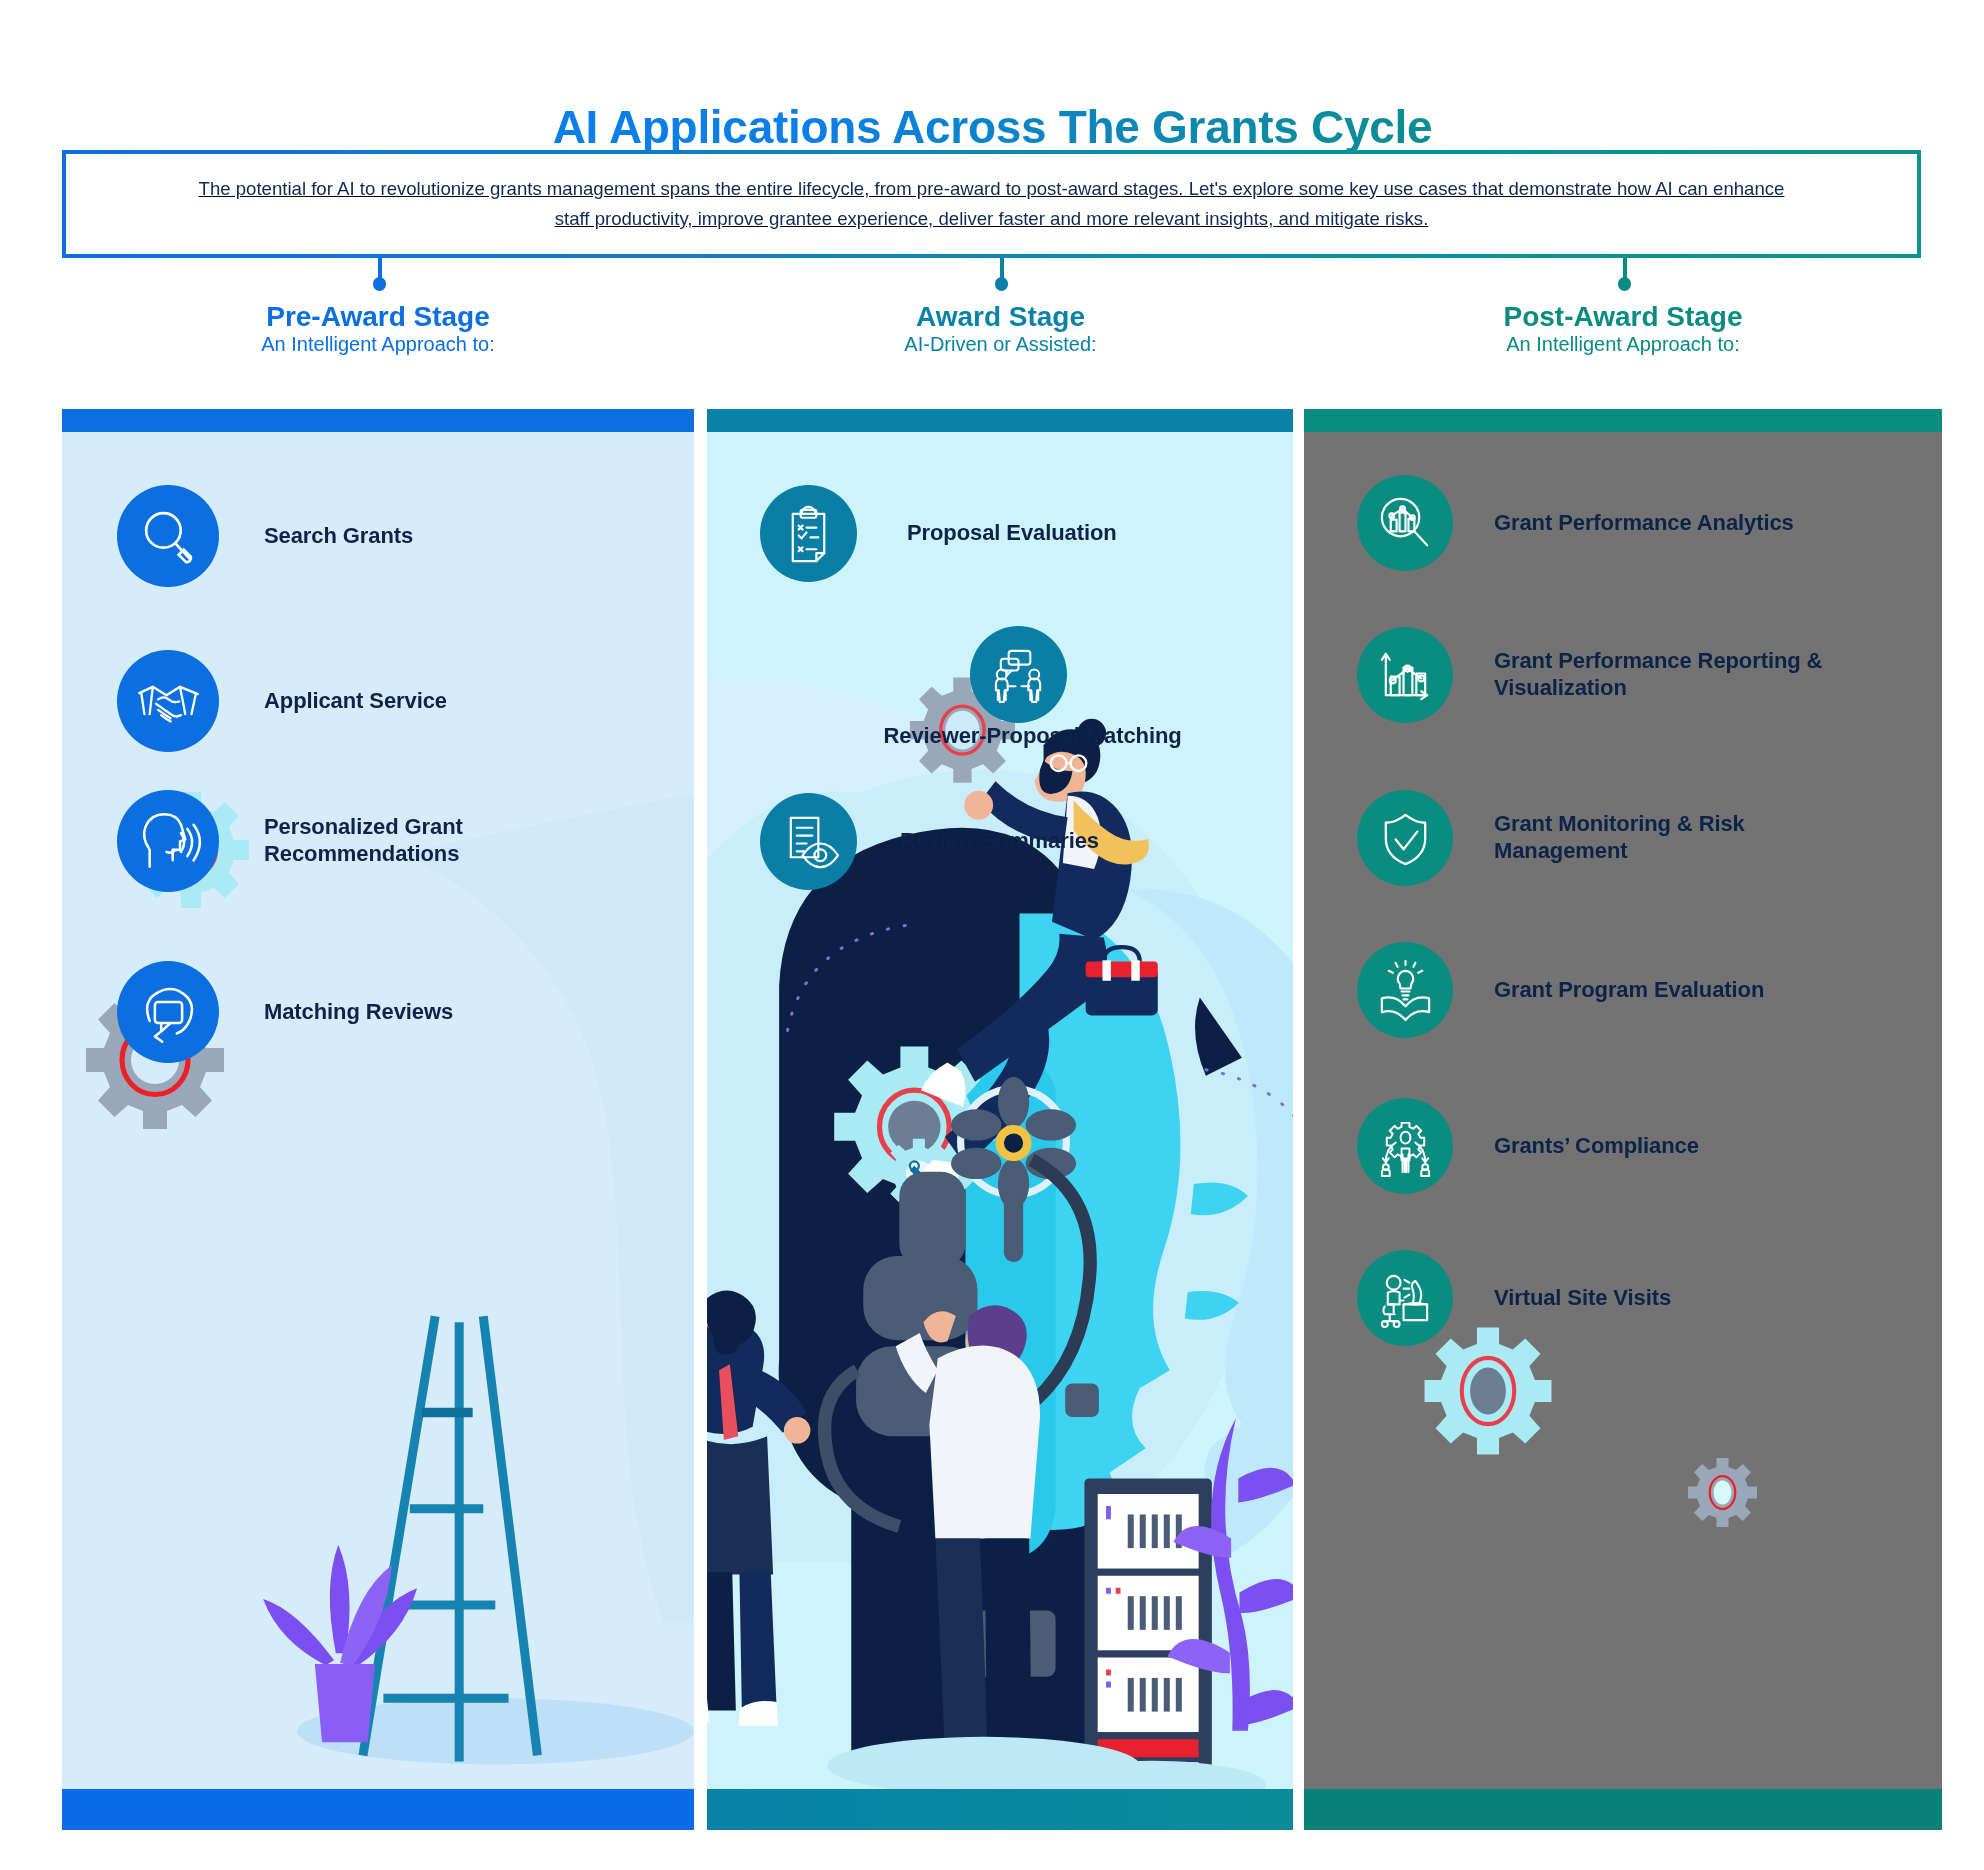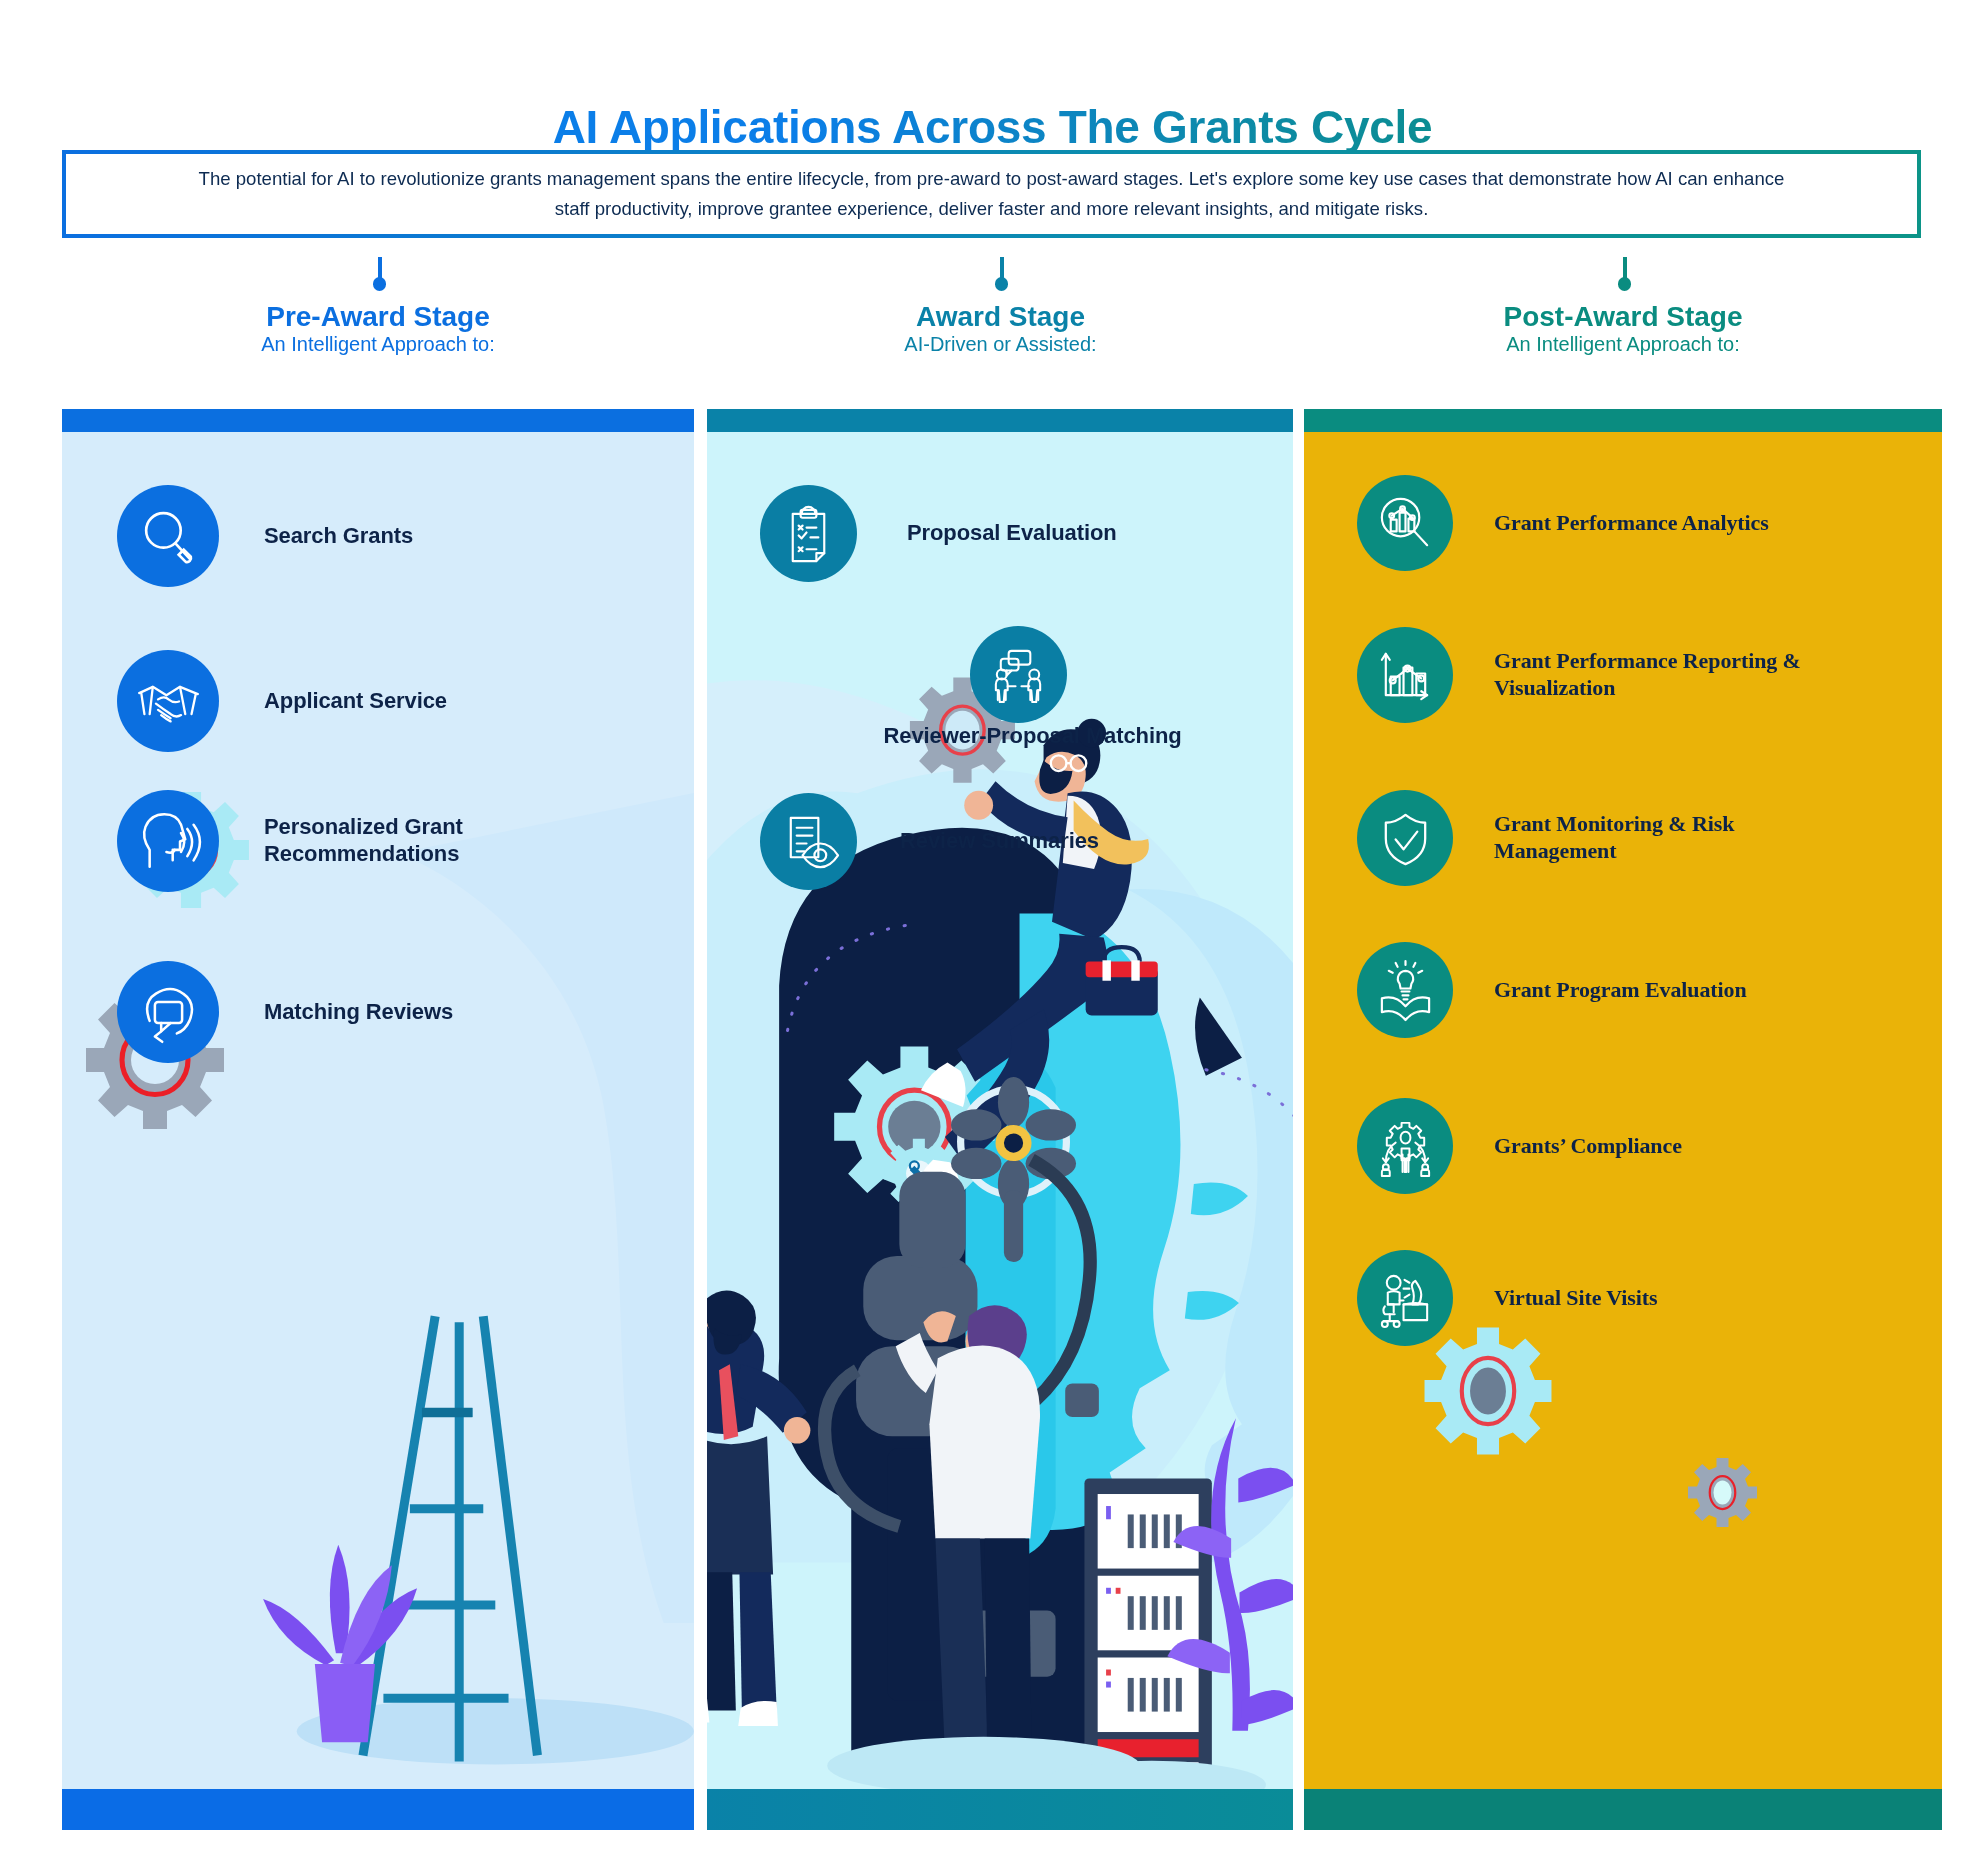--- a/index.html
+++ b/index.html
@@ -10,27 +10,27 @@
   #title{
     position:absolute;left:0;top:57px;width:1985px;text-align:center;
     font-size:46px;font-weight:bold;letter-spacing:-0.3px;
     background:linear-gradient(90deg,#0b7ee8 0%,#0b7ee8 40%,#0d8aa8 62%,#0a8f86 78%,#0b7ee8 92%);
     -webkit-background-clip:text;background-clip:text;color:transparent;margin-top:43px;
     -webkit-text-fill-color:transparent;
   }
 
   
   #intro-box{
-    position:absolute;left:62px;top:150px;width:1859px;height:88px;
+    position:absolute;left:62px;top:150px;width:1859px;height:108px;
     background:#ffffff;box-sizing:border-box;
     border:4.2px solid transparent;
     background-image:linear-gradient(#fff,#fff),
                      linear-gradient(90deg,#0b6fe0 0%,#0c7fc9 33%,#0b8fa8 60%,#0c9488 100%);
     background-origin:border-box;background-clip:content-box,border-box;
-    display:flex;align-items:center;justify-content:center;
+    display:flex;align-items:center;justify-content:center;text-decoration:underline;
   }
   #intro-text{
     font-size:18.6px;line-height:1.62;color:#0d2b52;text-align:center;
     width:1594px;
   }
 
   
   .stem{position:absolute;width:3.6px;}
   .stem .dot{position:absolute;left:-4.8px;bottom:-9.6px;width:13.2px;height:13.2px;border-radius:50%;}
 
@@ -398,21 +398,21 @@
       </span>
       <span class="lbl" style="margin-left:43px;">Review Summaries</span>
     </div>
 
   </div>
   <div class="col-foot" style="background:linear-gradient(90deg,#0a82a8 0%,#0a8c98 100%);"></div>
 </div>
 
 <div class="column" style="left:1304px;width:638px;">
   <div class="col-bar" style="background:#0a8c80;"></div>
-  <div class="col-body" style="background:#eab308;font-family:Liberation Serif, serif;">
+  <div class="col-body" style="background:#737373;">
 
     <div class="gear" style="left:115px;top:890px;">
       <svg width="138" height="138" viewBox="0 0 100 100">
         <path fill="#a9eaf5" d="M42 4h16v12l10 4 9-8 11 11-8 9 4 10h12v16H84l-4 10 8 9-11 11-9-8-10 4v12H42V84l-10-4-9 8L12 77l8-9-4-10H4V42h12l4-10-8-9 11-11 9 8 10-4z"></path>
         <ellipse cx="50" cy="50" rx="13" ry="17" fill="#6b7e94"></ellipse>
         <ellipse cx="50" cy="50" rx="19" ry="24" fill="none" stroke="#e8404a" stroke-width="3"></ellipse>
       </svg>
     </div>
     <div class="gear" style="left:381px;top:1023px;">
       <svg width="75" height="75" viewBox="0 0 100 100">

